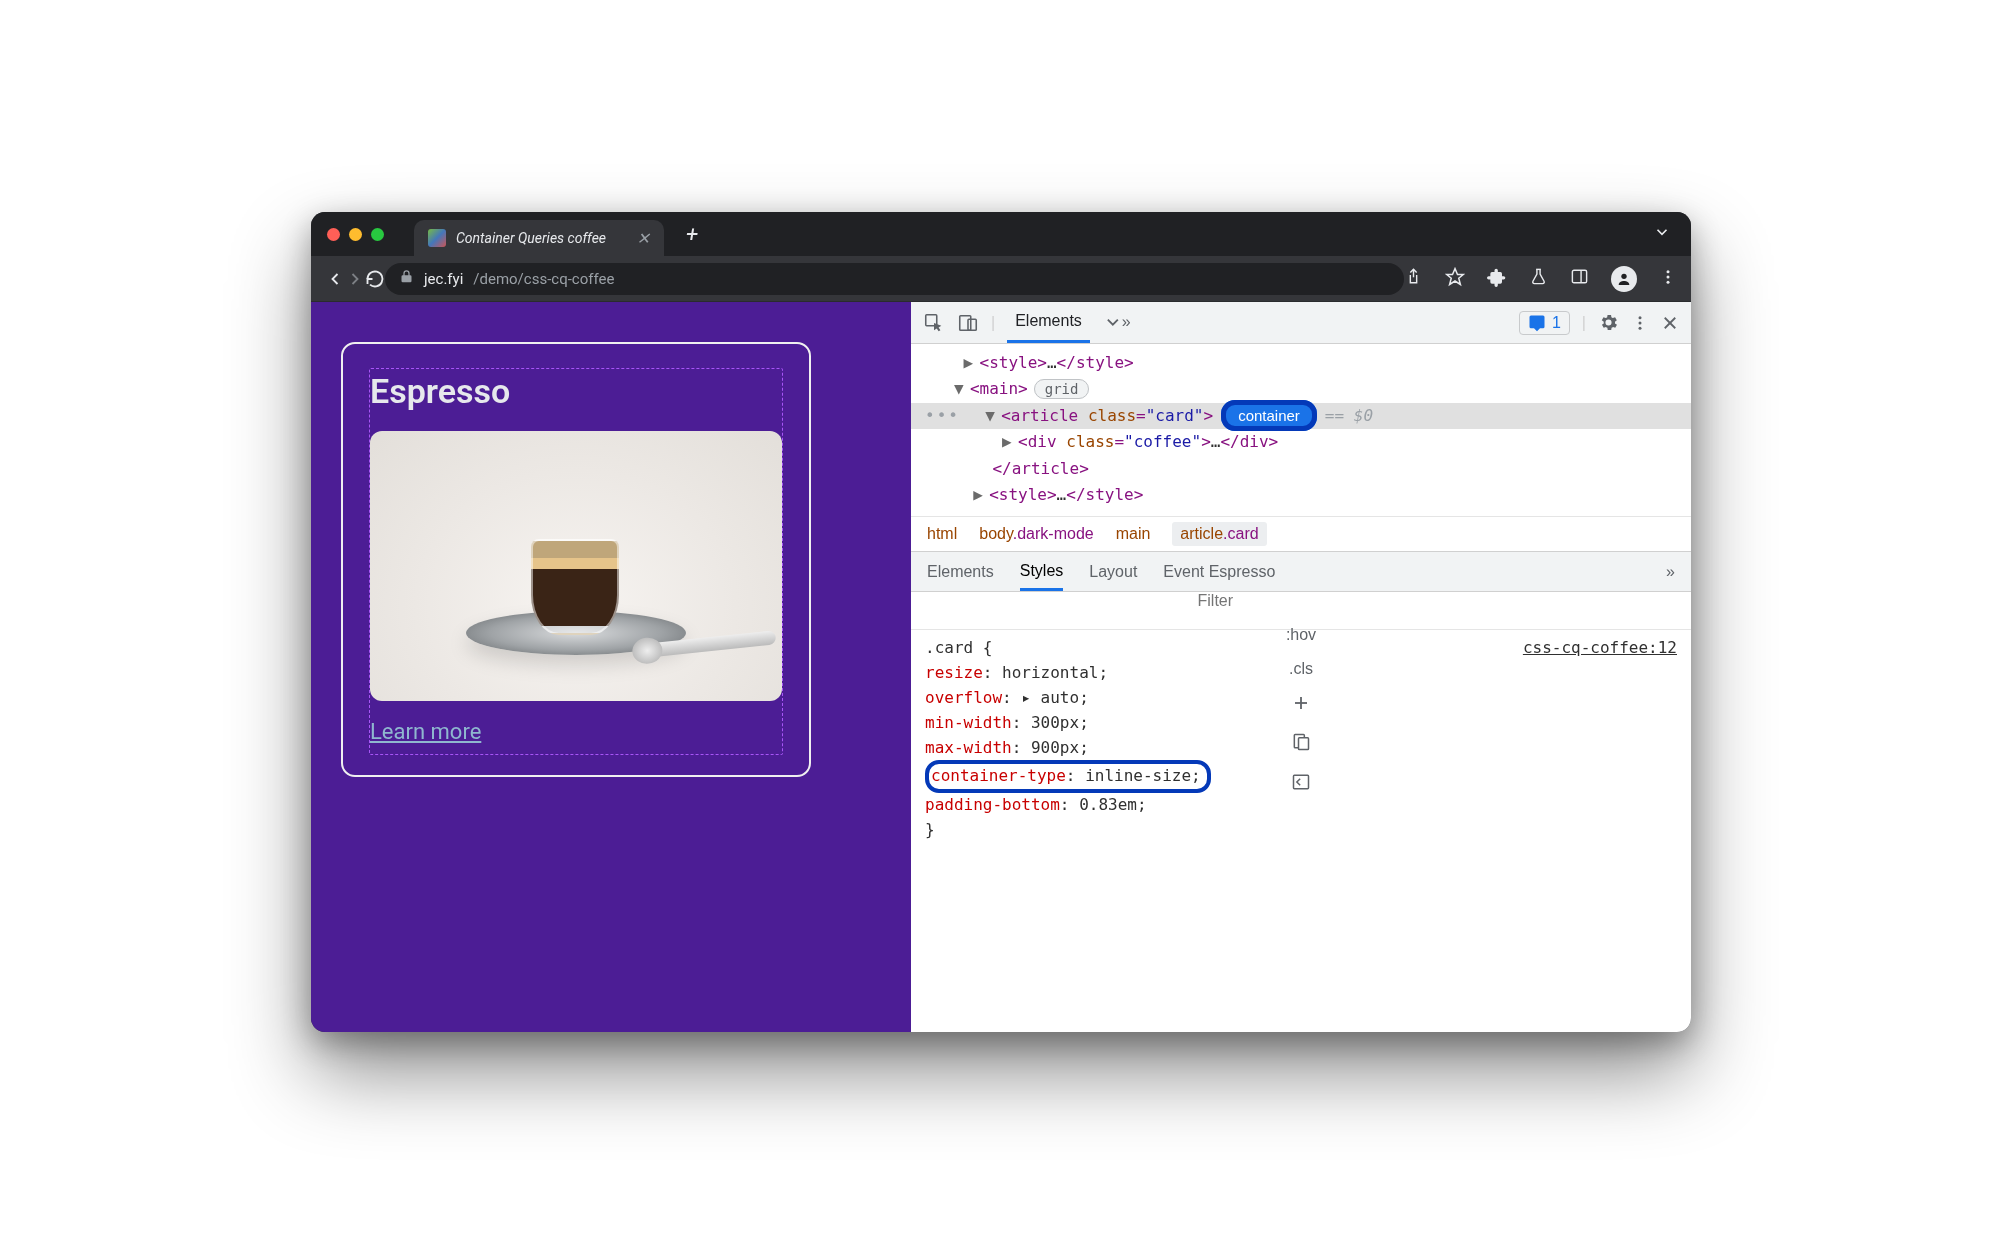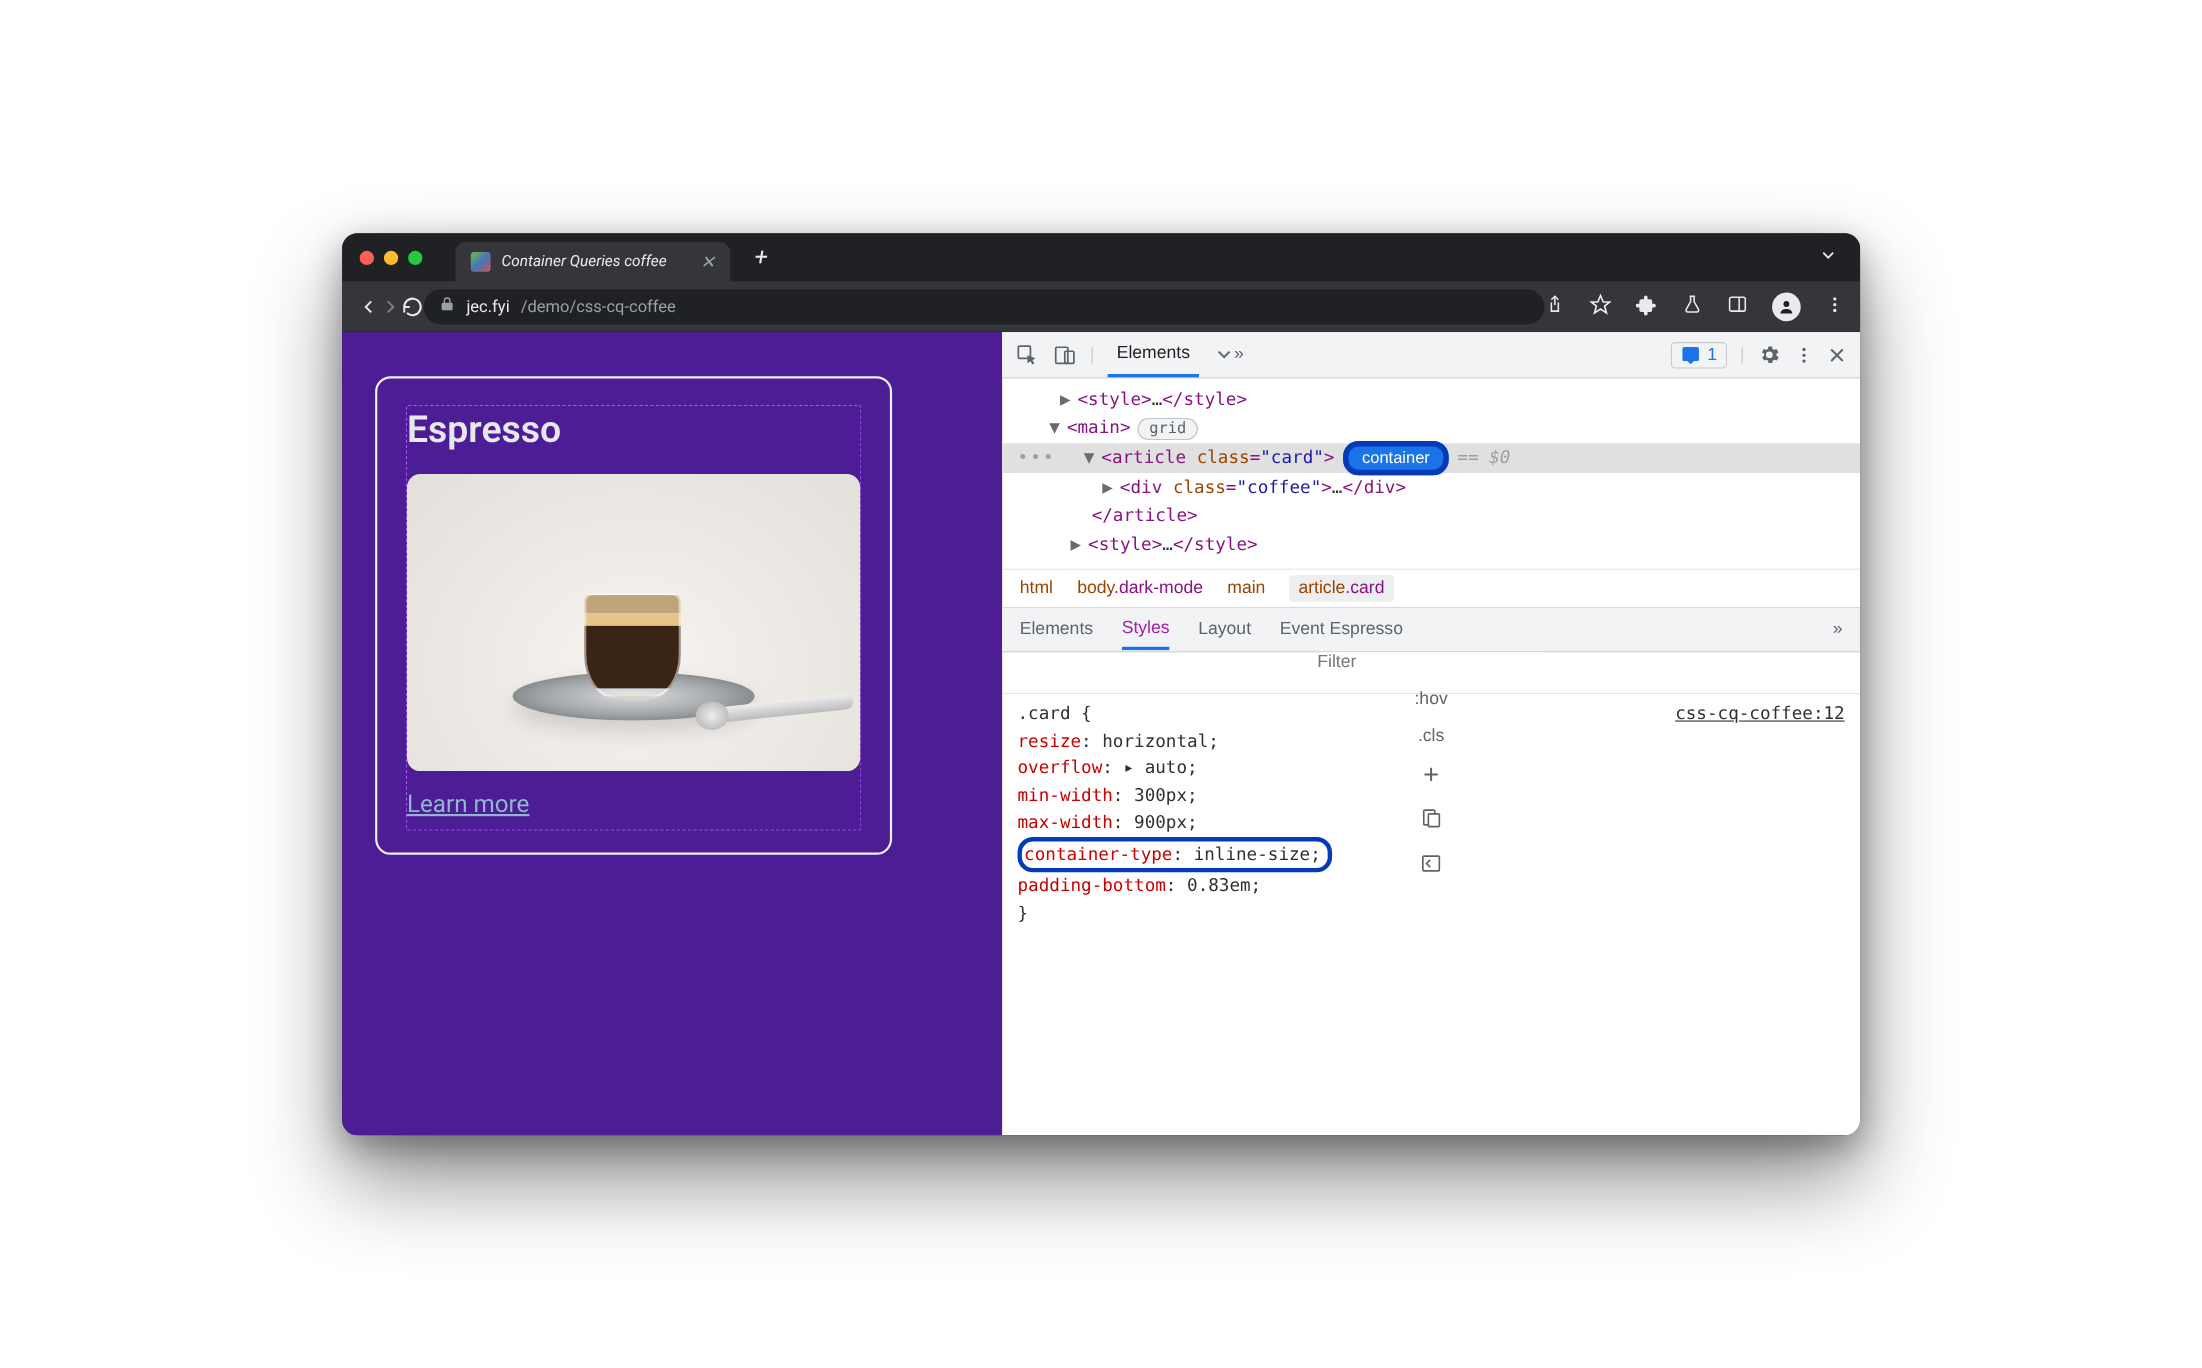--- a/index.html
+++ b/index.html
@@ -184,21 +184,21 @@
     height: 36px; border-top: 1px solid #e5e5e5; border-bottom: 1px solid #d0d0d0;
     display:flex; align-items:center; gap: 22px; padding: 0 16px;
     font-size: 16px; color:#994500;
   }
   .breadcrumb .sel { background:#eceef0; padding: 3px 8px; border-radius: 3px; }
   .crumb-class { color:#881280; }
   .styles-tabs {
     height: 40px; background:#f1f3f4; border-bottom:1px solid #d0d0d0;
     display:flex; align-items:center; gap: 26px; padding: 0 16px; color:#5f6368;
   }
-  .styles-tabs .active { color:#a21caf; border-bottom: 3px solid #1a73e8; padding-bottom: 8px; margin-bottom:-9px; }
+  .styles-tabs .active { color:#000000; border-bottom: 3px solid #1a73e8; padding-bottom: 8px; margin-bottom:-9px; }
   .styles-filter {
     height: 38px; border-bottom:1px solid #e5e5e5;
     display:flex; align-items:center; padding: 0 12px; gap: 16px; color:#5f6368;flex-direction:column;
   }
   .styles-filter input {
     flex:1; border:none; outline:none; font-size: 16px; color:#5f6368;
   }
   .styles-body {
     padding: 6px 14px; font-family: Menlo, Consolas, monospace; font-size: 16px; line-height:1.55;
     position: relative;

